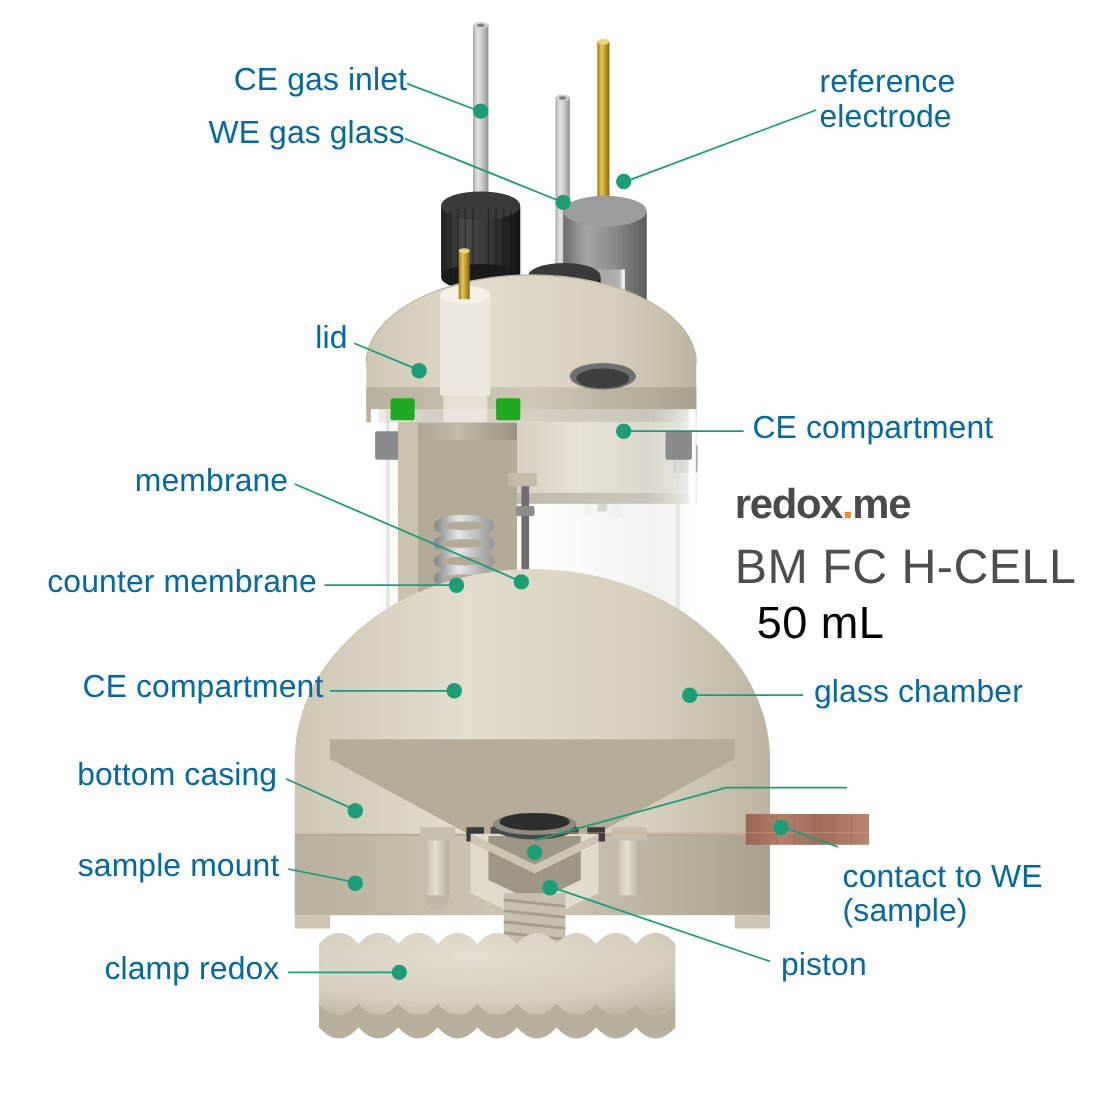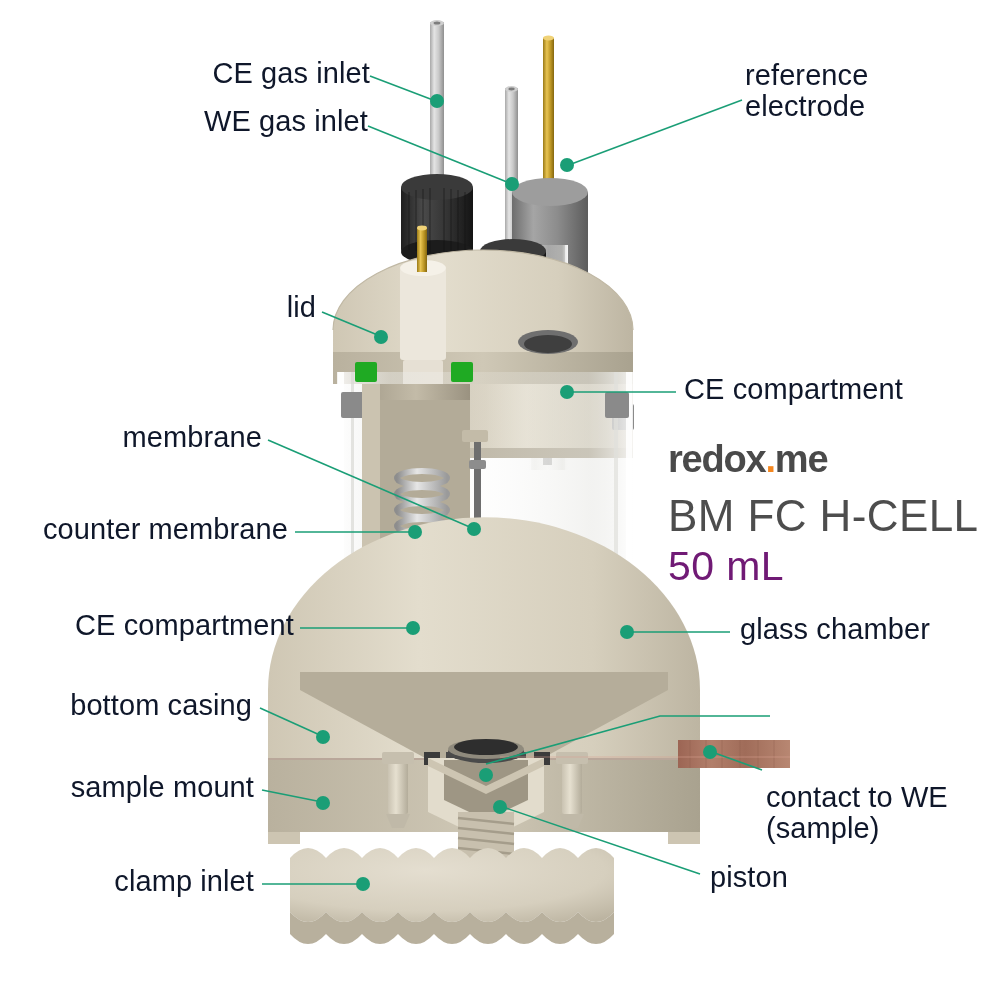--- a/index.html
+++ b/index.html
@@ -9,43 +9,43 @@
   }
   #stage{
     position:relative;
     width:1000px;height:1000px;
     background:#ffffff;
     overflow:hidden;
   }
   
   .lbl{
     position:absolute;
-    color:#0f172a;
+    color:#0369a1;
     font-size:29px;
     line-height:1.08;
     letter-spacing:.1px;
     white-space:pre;
   }
   .lbl.r{text-align:right;}
   .lbl.l{text-align:left;}
 
   
   .brand{position:absolute;left:668px;top:440px;}
   .brandlogo{
     font-size:38px;font-weight:bold;color:#4a4a4a;
     letter-spacing:-1.2px;line-height:1;
   }
   .brandlogo .dot{color:#f5871f;}
   .prodname{
     font-size:44px;color:#4d4d4d;line-height:1.18;
     letter-spacing:.4px;margin-top:12px;font-weight:300;
   }
   .prodvol{
-    font-size:41px;color:#701a75;line-height:1.18;
-    letter-spacing:.4px;font-weight:300;
+    font-size:41px;color:#000000;line-height:1.18;
+    letter-spacing:.4px;font-weight:300;margin-left:20px;
   }
 
   
   svg.overlay{position:absolute;left:0;top:0;width:1000px;height:1000px;}
   svg.overlay.lead{pointer-events:none;}
 </style>
 </head>
 <body>
 
 <div id="stage">
@@ -373,21 +373,21 @@
       <circle cx="486" cy="775" r="7"></circle>
       <circle cx="323" cy="803" r="7"></circle>
       <circle cx="710" cy="752" r="7"></circle>
       <circle cx="363" cy="884" r="7"></circle>
       <circle cx="500" cy="807" r="7"></circle>
     </g>
   </svg>
 
   <div class="lbl r" style="left:20px;top:58px;width:350px;">CE gas inlet</div>
 
-  <div class="lbl r" style="left:20px;top:106px;width:348px;">WE gas inlet</div>
+  <div class="lbl r" style="left:20px;top:106px;width:348px;">WE gas glass</div>
 
   <div class="lbl l" style="left:745px;top:60px;width:250px;">reference
 electrode</div>
 
   <div class="lbl r" style="left:20px;top:292px;width:296px;">lid</div>
 
   <div class="lbl l" style="left:684px;top:374px;width:300px;">CE compartment</div>
 
   <div class="lbl r" style="left:20px;top:422px;width:242px;">membrane</div>
 
@@ -398,21 +398,21 @@
   <div class="lbl l" style="left:740px;top:614px;width:258px;">glass chamber</div>
 
   <div class="lbl r" style="left:12px;top:690px;width:240px;">bottom casing</div>
 
 
   <div class="lbl r" style="left:12px;top:772px;width:242px;">sample mount</div>
 
   <div class="lbl l" style="left:766px;top:782px;width:240px;">contact to WE
 (sample)</div>
 
-  <div class="lbl r" style="left:12px;top:866px;width:242px;">clamp inlet</div>
+  <div class="lbl r" style="left:12px;top:866px;width:242px;">clamp redox</div>
 
   <div class="lbl l" style="left:710px;top:862px;width:180px;">piston</div>
 
   <div class="brand">
     <div class="brandlogo"><span>redox</span><span class="dot">.</span><span>me</span></div>
     <div class="prodname">BM FC H-CELL</div>
     <div class="prodvol">50 mL</div>
   </div>
 
 </div>

